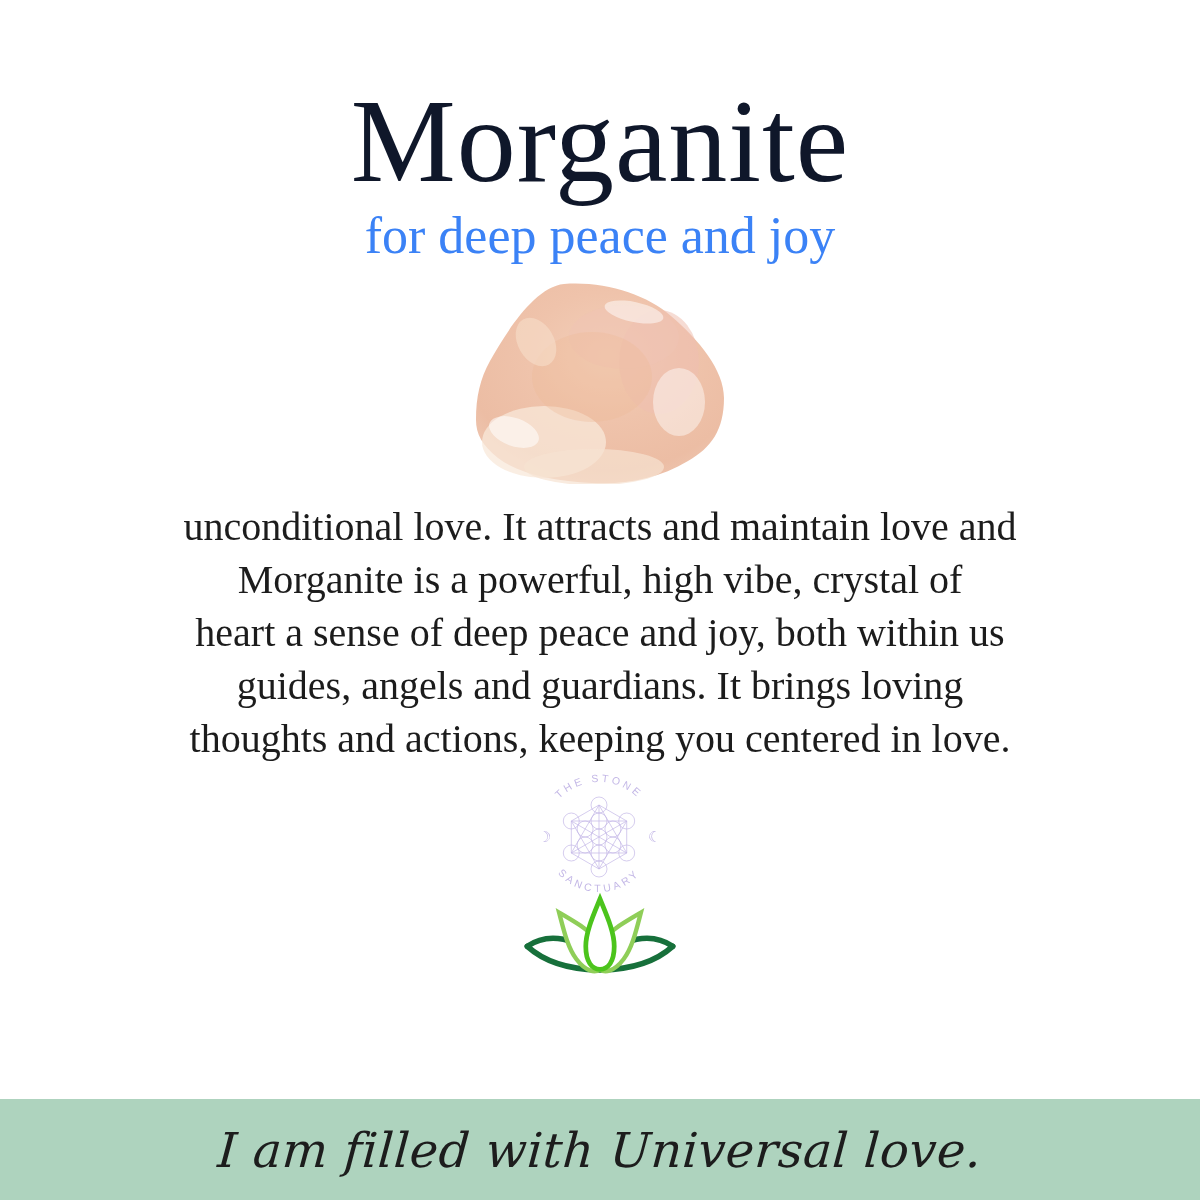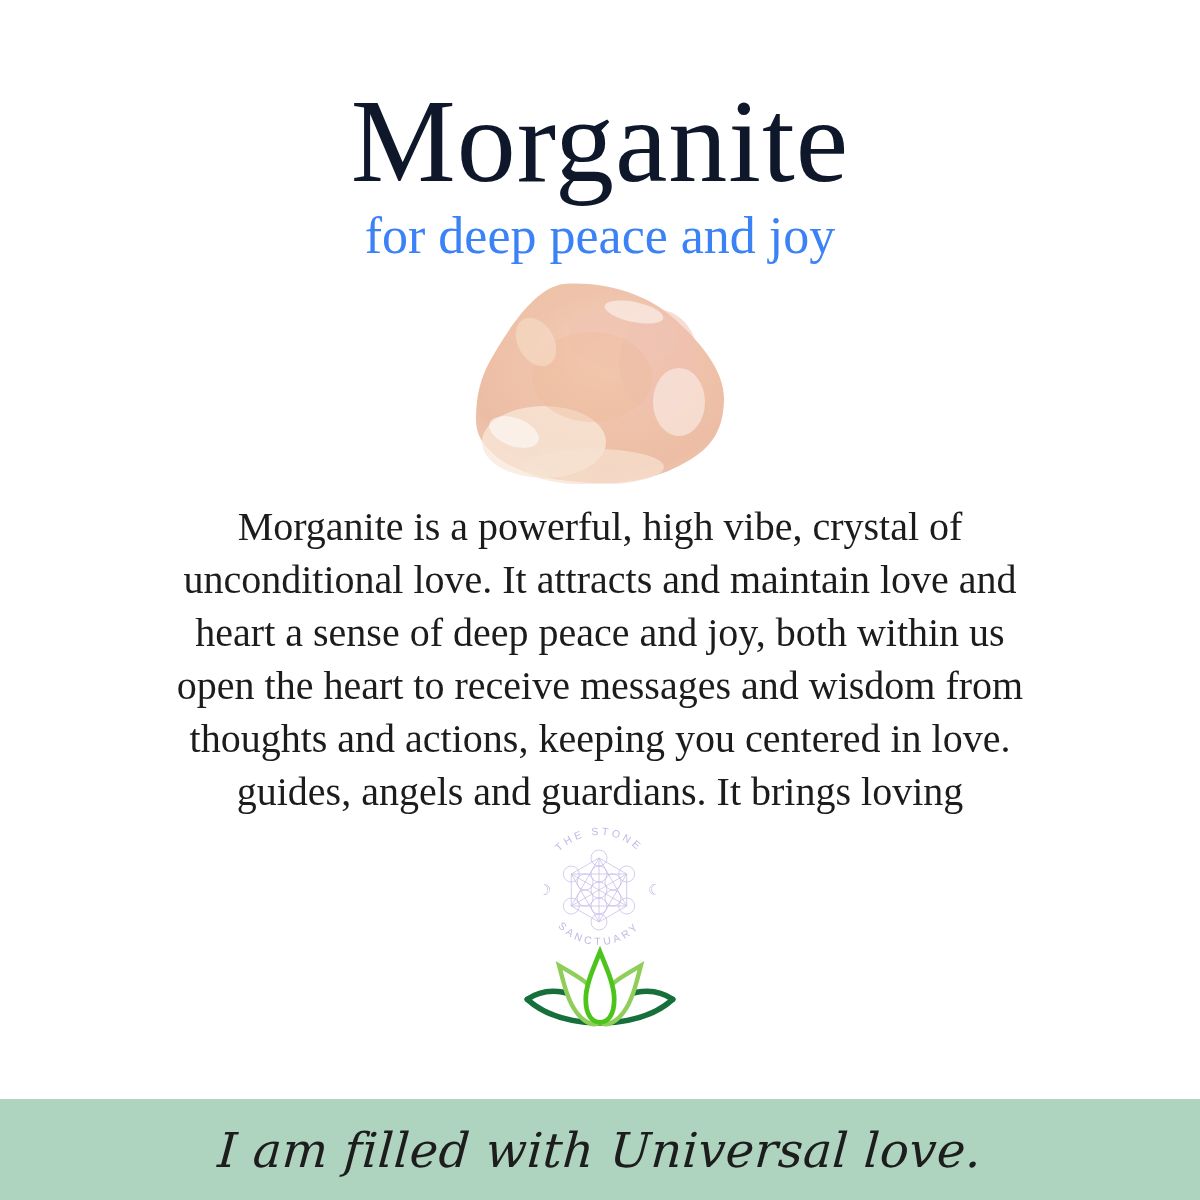--- a/index.html
+++ b/index.html
@@ -85,26 +85,25 @@
       <ellipse cx="150" cy="55" rx="55" ry="32" fill="#efc3b4" opacity="0.5"></ellipse>
       <ellipse cx="205" cy="120" rx="26" ry="34" fill="#ffffff" opacity="0.45"></ellipse>
       <ellipse cx="118" cy="95" rx="60" ry="45" fill="#edbb97" opacity="0.35"></ellipse>
       <ellipse cx="62" cy="60" rx="18" ry="26" fill="#f7ddc9" opacity="0.6" transform="rotate(-30 62 60)"></ellipse>
       <ellipse cx="160" cy="30" rx="30" ry="10" fill="#ffffff" opacity="0.5" transform="rotate(12 160 30)"></ellipse>
       <ellipse cx="40" cy="150" rx="26" ry="14" fill="#ffffff" opacity="0.55" transform="rotate(20 40 150)"></ellipse>
     </svg>
   </div>
 
   <div class="description">
+    <div>unconditional love. It attracts and maintain love and</div>
     <div>Morganite is a powerful, high vibe, crystal of</div>
-    <div>unconditional love. It attracts and maintain love and</div>
     <div>heart a sense of deep peace and joy, both within us</div>
-    <div>open the heart to receive messages and wisdom from</div>
+    <div>guides, angels and guardians. It brings loving</div>
     <div>thoughts and actions, keeping you centered in love.</div>
-    <div>guides, angels and guardians. It brings loving</div>
   </div>
 
   <div class="watermark-wrap">
     <svg width="142" height="130" viewBox="0 0 142 126">
       <defs>
         <path id="arcTop" d="M 15,66 A 55,55 0 0 1 125,66"></path>
         <path id="arcBottom" d="M 15,66 A 55,55 0 0 0 125,66"></path>
       </defs>
       <text class="arc-text">
         <textPath href="#arcTop" startOffset="50%" text-anchor="middle">THE STONE</textPath>

